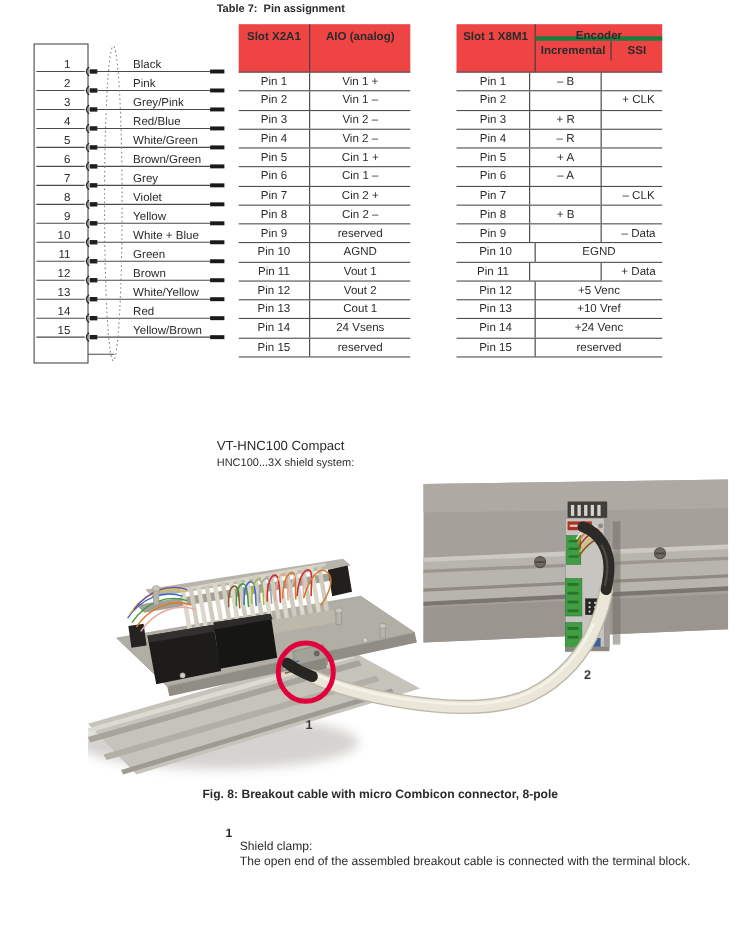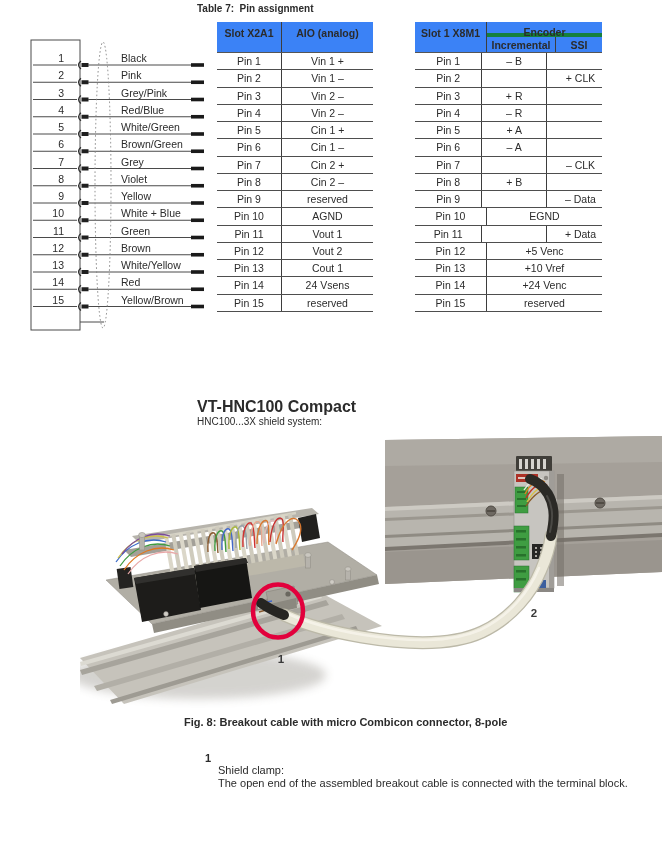--- a/index.html
+++ b/index.html
@@ -1,29 +1,29 @@
 <!DOCTYPE html>
 <html><head>
 <meta charset="utf-8">
 <style>
   html,body{margin:0;padding:0;background:#ffffff;}
   body{width:670px;height:841px;position:relative;overflow:hidden;
        font-family:"Liberation Sans","DejaVu Sans",sans-serif;color:#2b2b2b;}
   .abs{position:absolute;}
   
   .doc-title{left:197px;top:3px;font-size:10px;font-weight:bold;white-space:pre;}
-  .sec-head{left:197px;top:398px;font-size:16px;font-weight:bold;}
+  .sec-head{left:197px;top:398px;font-size:12px;font-weight:normal;}
   .sec-sub{left:197px;top:416px;font-size:10px;}
   .fig-cap{left:184px;top:716px;font-size:11px;font-weight:bold;}
   .note{left:205px;top:752px;width:450px;display:flex;font-size:11px;line-height:13.4px;}
   .note-num{width:13px;font-weight:bold;flex:none;}
   .note-body{width:432px;margin-top:12px;}
   
   .ptable{position:absolute;top:22px;font-size:10.5px;}
-  .ptable .hdr{background:#3b82f6;display:flex;height:31px;border-bottom:1px solid #555;box-sizing:border-box;font-weight:bold;}
+  .ptable .hdr{background:#ef4444;display:flex;height:44px;border-bottom:1px solid #555;box-sizing:border-box;font-weight:bold;}
   .hcell{display:flex;justify-content:center;align-items:flex-start;padding-top:5px;box-sizing:border-box;}
   .t-row{display:flex;height:17.25px;border-bottom:1px solid #4e4e4e;box-sizing:border-box;}
   .t-cell{display:flex;align-items:center;justify-content:center;box-sizing:border-box;}
   
   #tbl-analog{left:217px;width:156px;}
   #tbl-analog .c-pin{width:65px;border-right:1px solid #3d3d3d;}
   #tbl-analog .c-val{width:91px;}
   
   #tbl-encoder{left:415px;width:187px;}
   #tbl-encoder .e-pin{width:72px;border-right:1px solid #3d3d3d;}

